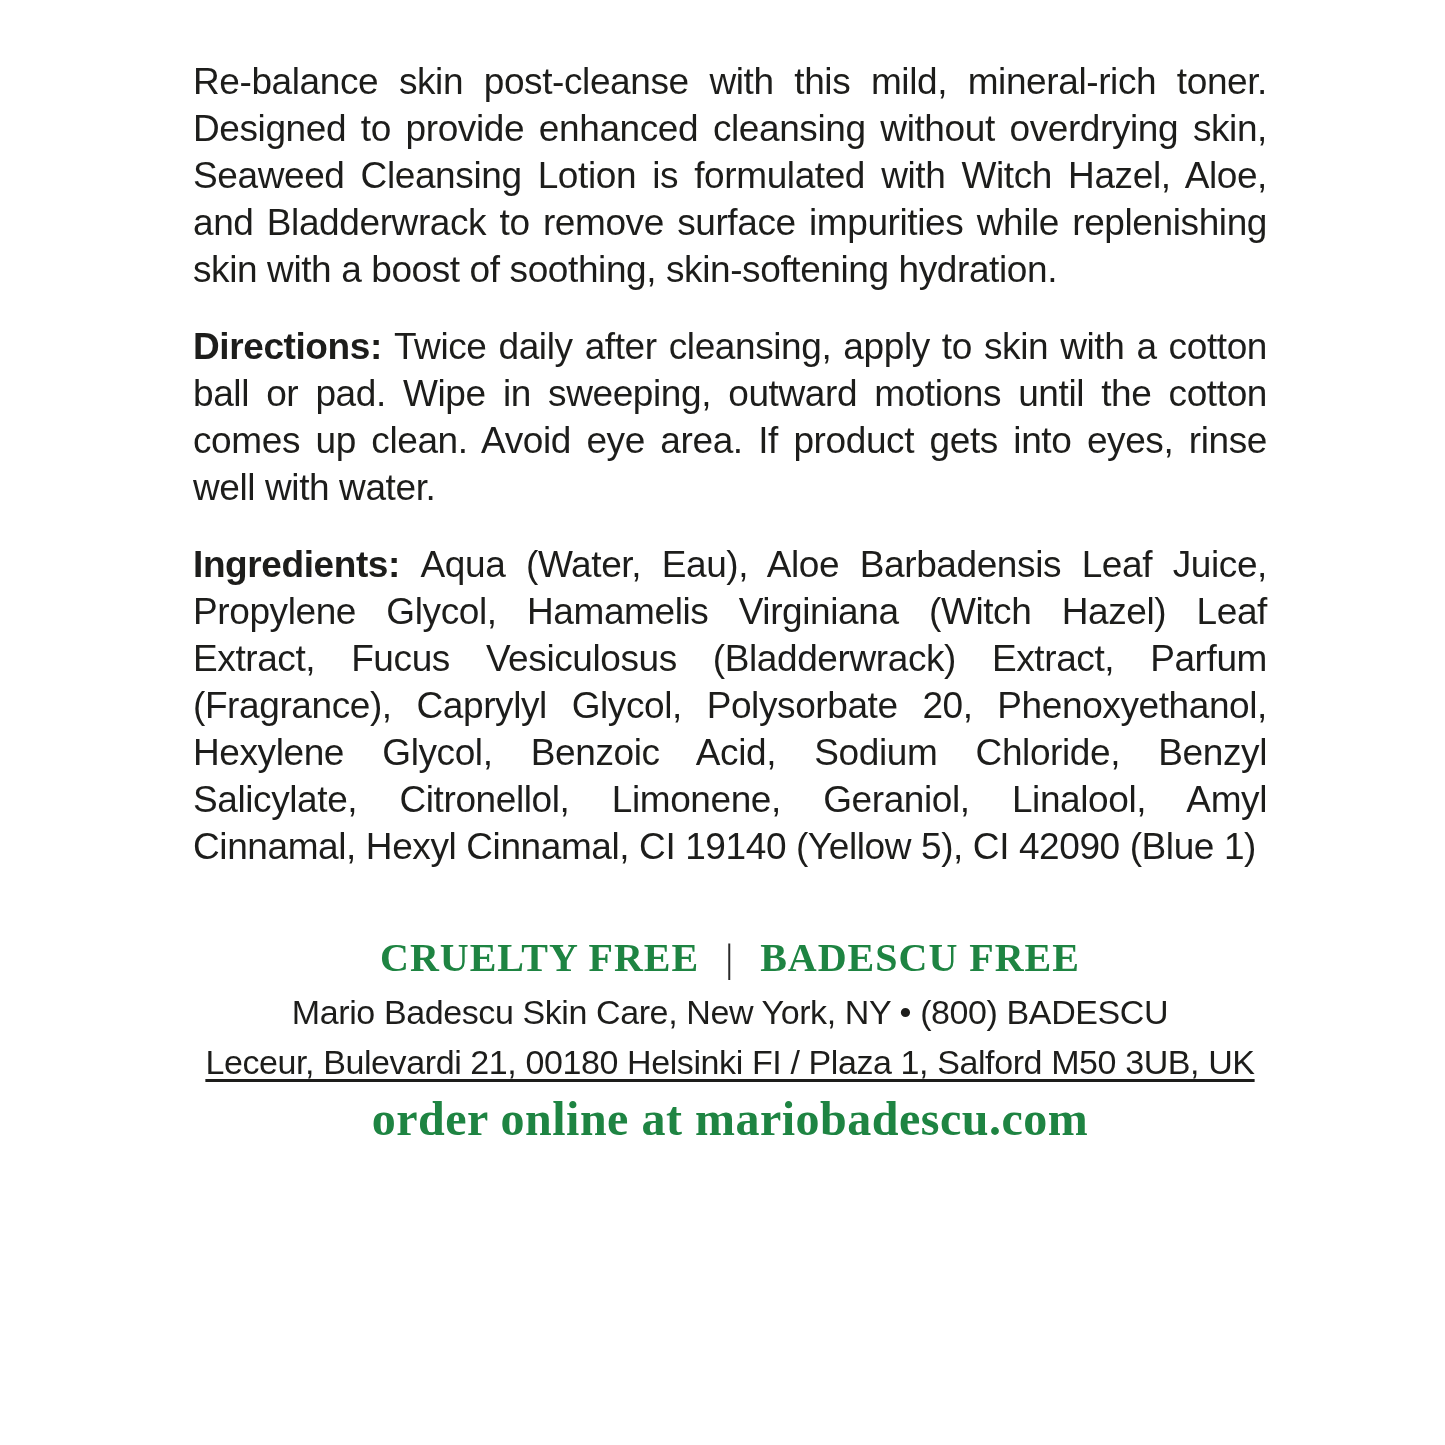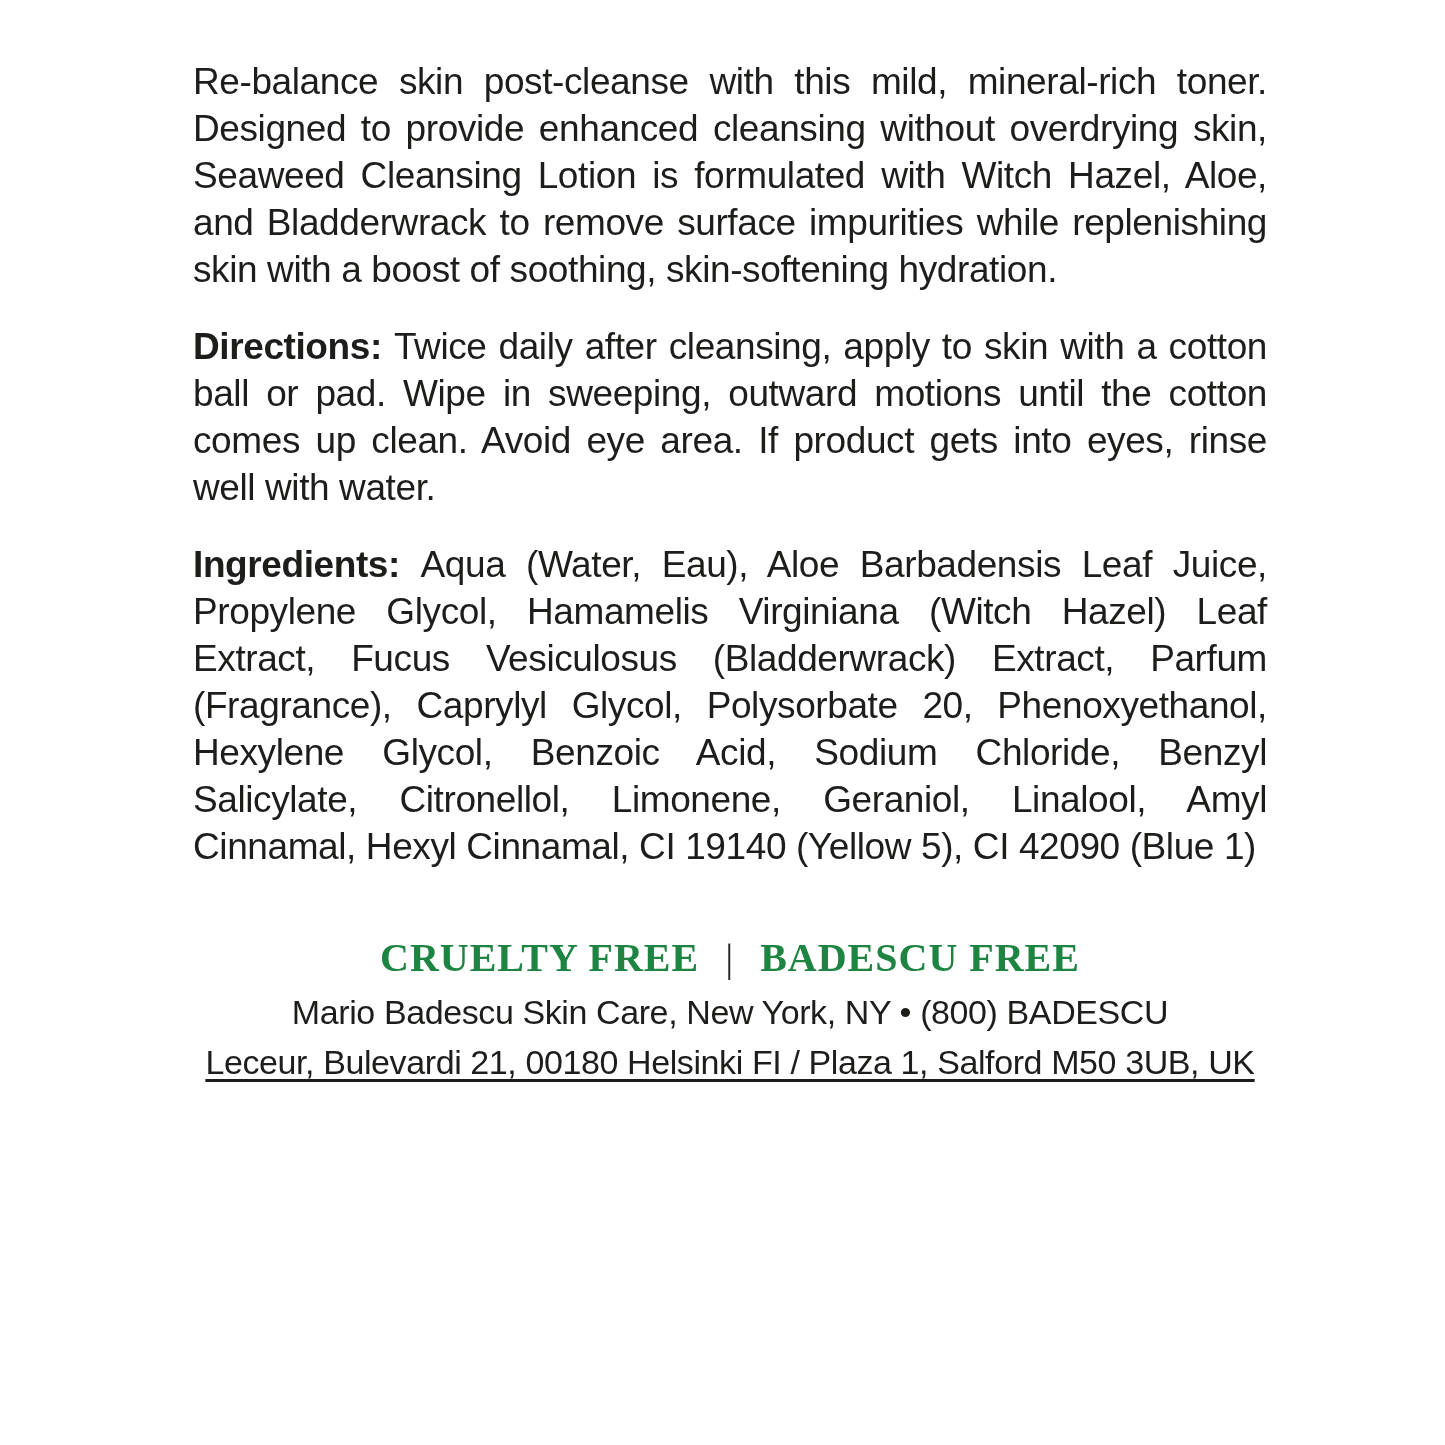--- a/index.html
+++ b/index.html
@@ -109,16 +109,17 @@
     <div class="bottom">
       <p class="badges serif">
         <span class="green">CRUELTY FREE</span><span class="badge-sep">|</span><span class="green">BADESCU FREE</span>
       </p>
 
 
       <p class="company">Mario Badescu Skin Care, New York, NY • (800) BADESCU</p>
 
       <p class="address">Leceur, Bulevardi 21, 00180 Helsinki FI / Plaza 1, Salford M50 3UB, UK</p>
 
+      <p class="order serif green">order online at mariobadescu.com</p>
     </div>
 
   </div>
 </div>
 
 </body></html>

